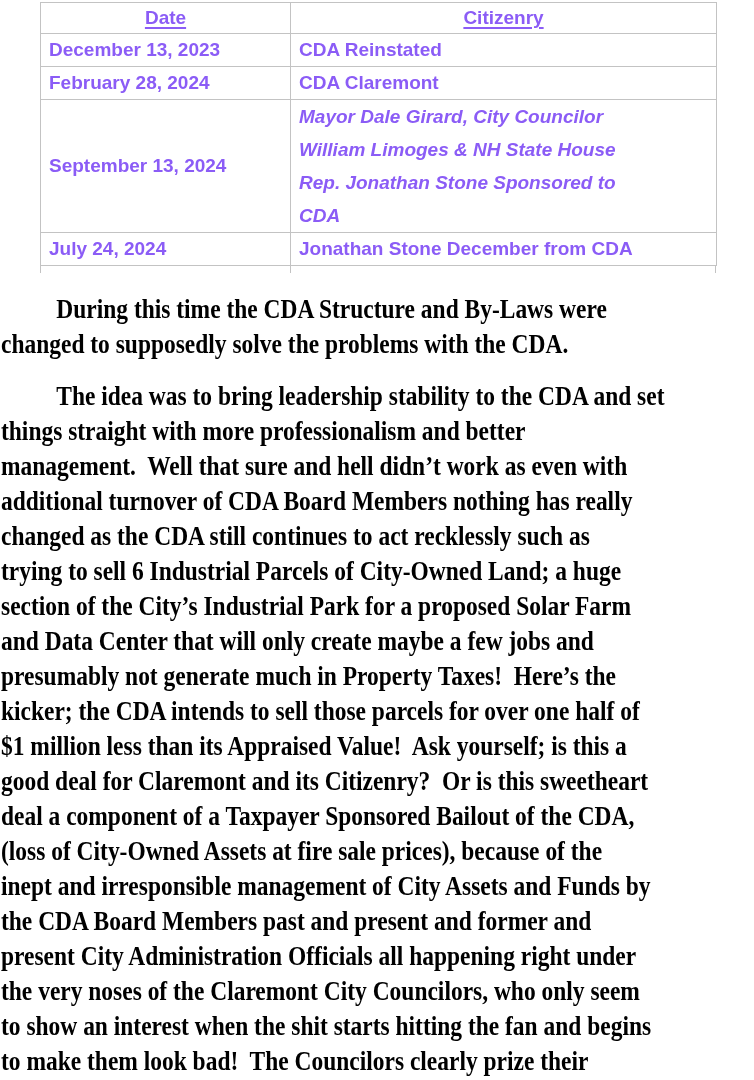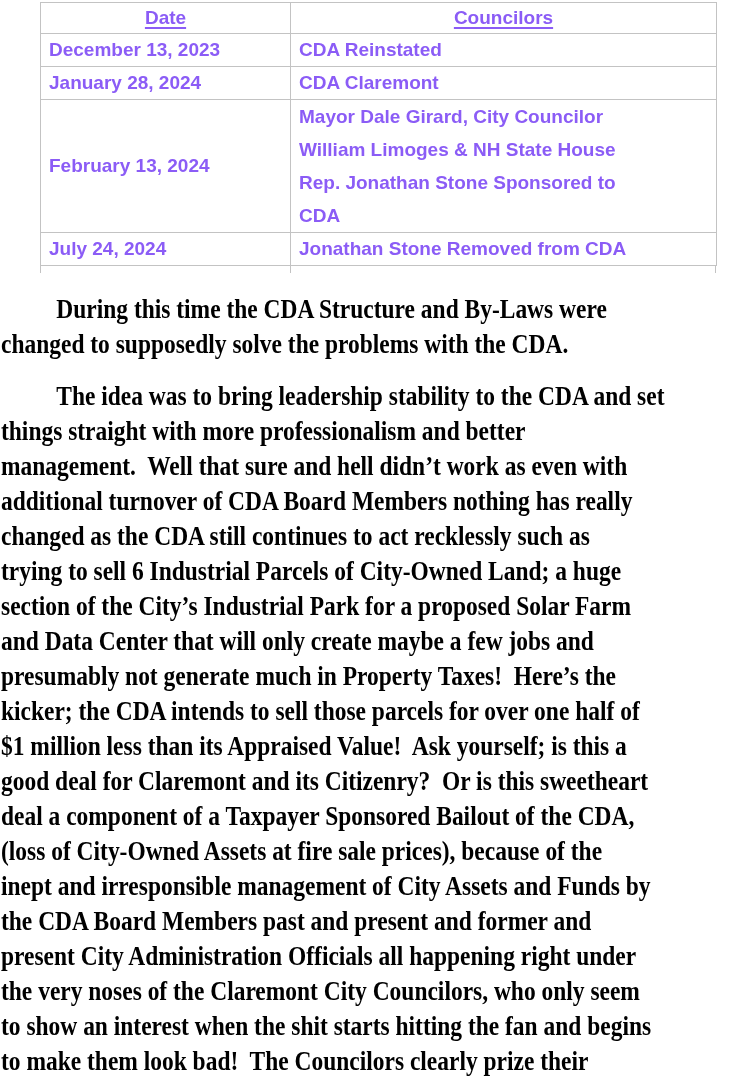--- a/index.html
+++ b/index.html
@@ -33,21 +33,21 @@
     padding: 0 4px 0 8px;
     vertical-align: middle;
     overflow: hidden;
   }
   col.c-date { width: 250px; }
   col.c-occ  { width: 426px; }
   tr.hdr th { height: 30px; text-align: center; padding: 0; }
   .hdr-txt { text-decoration: underline; text-underline-offset: 3px; text-decoration-thickness: 2px; }
   tr.r1 td, tr.r2 td, tr.r4 td { height: 32px; }
   tr.r3 td { height: 131px; }
-  .cell-line { line-height: 33px; white-space: pre; }
+  .cell-line { line-height: 33px; white-space: pre; font-style: italic; }
 
   
   .stub { position: absolute; top: 263px; width: 1px; height: 8px; background: #c3c3c3; }
   .stub.s1 { left: 0; }
   .stub.s2 { left: 250px; }
   .stub.s3 { left: 675px; }
 
   
   .body-text {
     position: absolute;
@@ -73,42 +73,42 @@
 
   <div class="tbl-wrap">
     <table class="occ-table">
       <colgroup>
           <col class="c-date">
           <col class="c-occ">
         </colgroup>
       <tbody>
           <tr class="hdr">
         <th><span class="hdr-txt">Date</span></th>
-        <th><span class="hdr-txt">Councilors</span></th>
+        <th><span class="hdr-txt">Citizenry</span></th>
       </tr>
       <tr class="r1">
         <td>December 13, 2023</td>
         <td>CDA Reinstated</td>
       </tr>
       <tr class="r2">
-        <td>January 28, 2024</td>
+        <td>February 28, 2024</td>
         <td>CDA Claremont</td>
       </tr>
       <tr class="r3">
-        <td>February 13, 2024</td>
+        <td>September 13, 2024</td>
         <td>
           <div class="cell-line">Mayor Dale Girard, City Councilor</div>
           <div class="cell-line">William Limoges &amp; NH State House</div>
           <div class="cell-line">Rep. Jonathan Stone Sponsored to</div>
           <div class="cell-line">CDA</div>
         </td>
       </tr>
       <tr class="r4">
         <td>July 24, 2024</td>
-        <td>Jonathan Stone Removed from CDA</td>
+        <td>Jonathan Stone December from CDA</td>
       </tr>
     </tbody>
       </table>
     <div class="stub s1"></div>
     <div class="stub s2"></div>
     <div class="stub s3"></div>
   </div>
 
   <div class="body-text">
     <div class="para">

